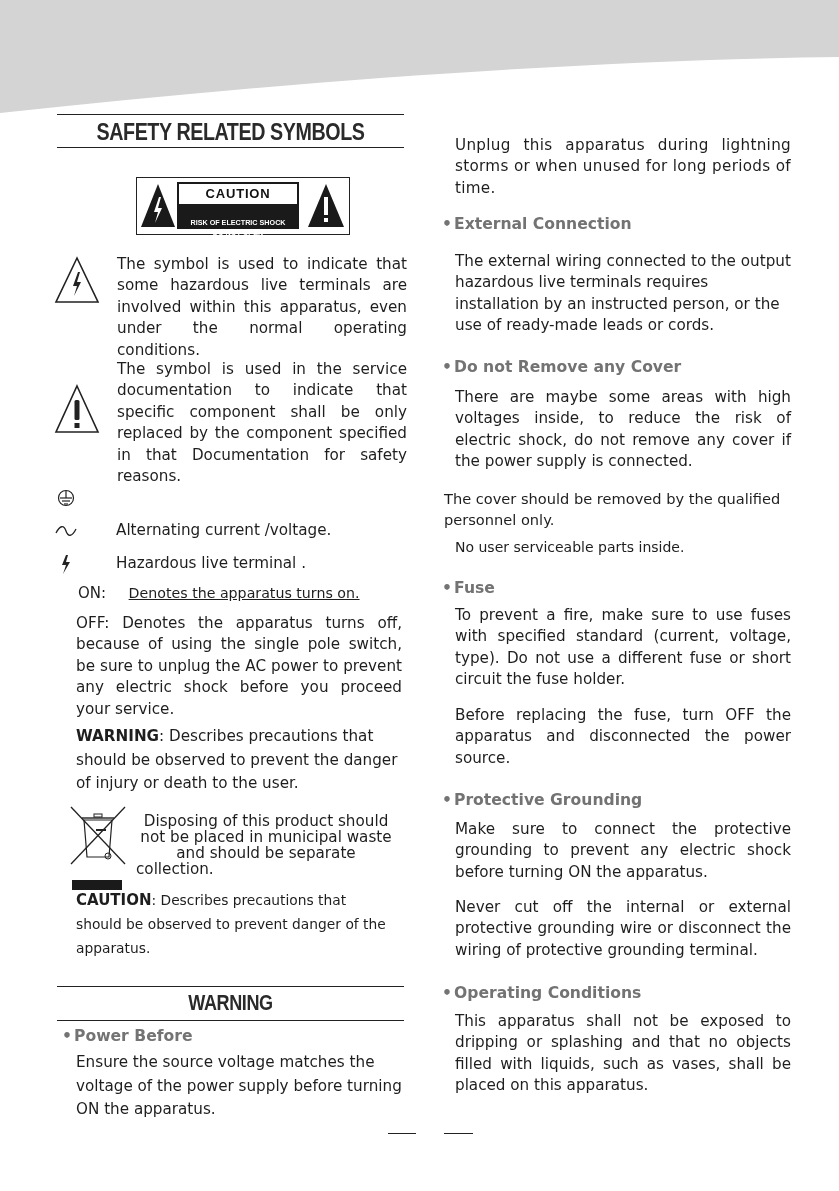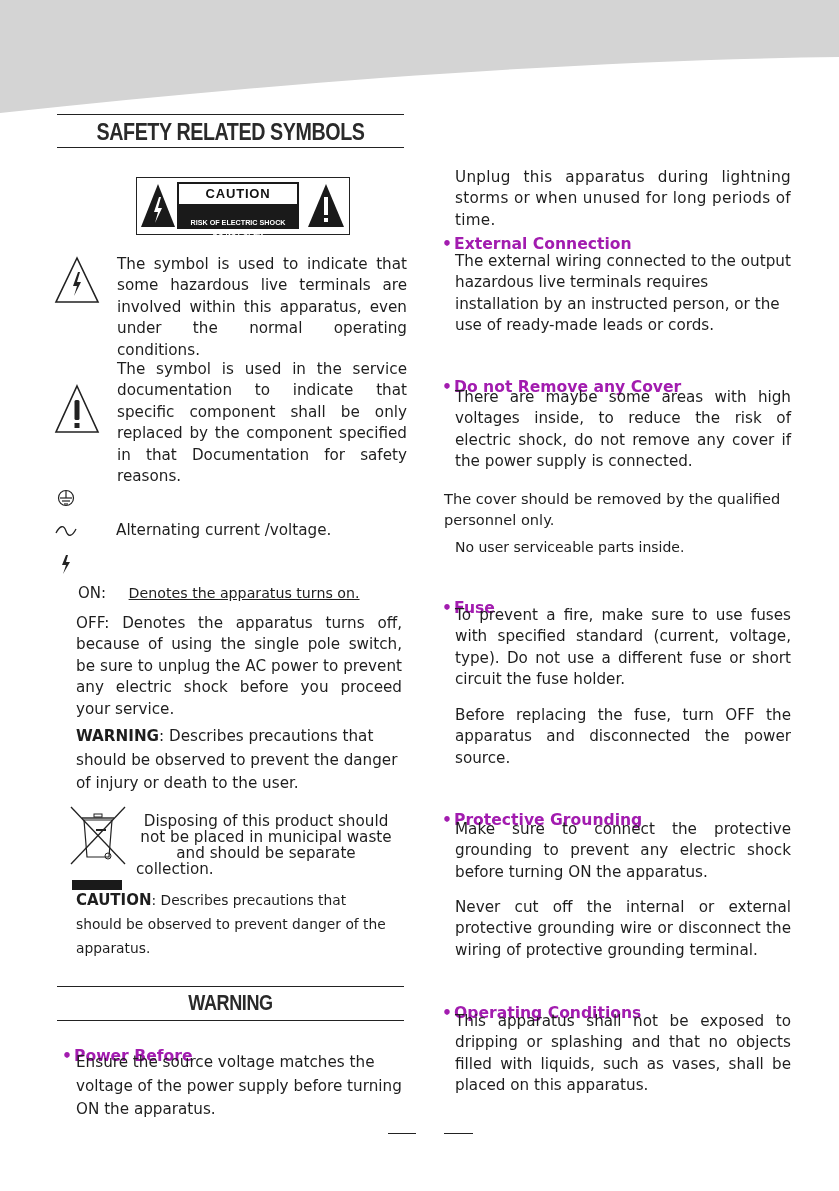--- a/index.html
+++ b/index.html
@@ -16,23 +16,22 @@
       font-family: "Liberation Sans", sans-serif; font-weight: bold;
       color: #2a2a2a; letter-spacing: -0.5px;
       transform: scaleX(0.82); transform-origin: center;
     }
     .para {
       position: absolute; font-size: 15.2px; line-height: 21.4px;
       text-align: justify; text-align-last: left; color: #1e1e1e;
     }
     .para.small { font-size: 13.8px; line-height: 24px; }
     .bullet-title {
-      position: absolute; font-size: 15.6px; font-weight: bold; color: #a21caf;
+      position: absolute; font-size: 15.6px; font-weight: bold; color: #737373;
       white-space: nowrap;
-      margin-top: 20px;
     }
     .bullet-title .dot { display: inline-block; width: 12px; font-weight: bold; }
     .caution-label {
       position: absolute; left: 136px; top: 177px; width: 212px; height: 56px;
       border: 1.5px solid #222; background: #fff;
     }
     .caution-inner {
       position: absolute; left: 40px; top: 4px; width: 122px; height: 47px; background: #1a1a1a;
     }
     .caution-word {
@@ -105,20 +104,21 @@
 <div class="sym-row" style="top:519px; width:360px;">
   <svg class="sym-icon" viewBox="0 0 24 20">
     <path d="M2 12 C6 4, 10 4, 12 10 S18 16, 22 8" fill="none" stroke="#222" stroke-width="1.3"></path>
   </svg>
   <span class="sym-text">Alternating current /voltage.</span>
 </div>
 <div class="sym-row" style="top:552px; width:360px;">
   <svg class="sym-icon" viewBox="0 0 24 20">
     <polygon points="12,1 8,11 12,11 9,20 16,8 12,8 14,1" fill="#222"></polygon>
   </svg>
+  <span class="sym-text">Hazardous live terminal .</span>
 </div>
 
 <div class="abs" style="left:78px; top:582px; font-size:14.2px; line-height:22px; white-space:nowrap;">
   <span style="font-size:15px;">ON:</span>
   <span style="margin-left:18px;text-decoration:underline;">Denotes the apparatus turns on.</span>
 </div>
 
 <div class="para" style="left:76px; top:613px; width:326px;">OFF:  Denotes the apparatus turns off, because of using the single pole switch, be sure to unplug the AC power to prevent any electric shock before you proceed your service.</div>
 
 <div class="para" style="left:76px; top:725px; width:326px; line-height:23.5px; text-align:left;">
@@ -143,21 +143,21 @@
 
 <div class="rule" style="left:57px; top:986px; width:347px;"></div>
 <div class="heading-condensed" style="left:57px; top:988px; width:347px; font-size:22px; line-height:30px;">WARNING</div>
 <div class="rule" style="left:57px; top:1020px; width:347px;"></div>
 
 <div class="bullet-title" style="left:62px; top:1027px;">
   <span class="dot">•</span><span>Power Before</span>
 </div>
 <div class="para" style="left:76px; top:1051px; width:326px; line-height:23.5px; text-align:left;">Ensure the source voltage matches the voltage of the power supply before turning ON the apparatus.</div>
 
-<div class="para" style="left:455px; top:135px; width:336px; letter-spacing:0.3px;margin-top:32px;">Unplug this apparatus during lightning storms or when unused for long periods of time.</div>
+<div class="para" style="left:455px; top:135px; width:336px; letter-spacing:0.3px;">Unplug this apparatus during lightning storms or when unused for long periods of time.</div>
 
 <div class="bullet-title" style="left:442px; top:215px;">
   <span class="dot">•</span><span>External Connection</span>
 </div>
 <div class="para" style="left:455px; top:251px; width:336px; text-align:left;">The external wiring connected to the output hazardous live terminals requires installation by an instructed person, or the use of ready-made leads or cords.</div>
 
 <div class="bullet-title" style="left:442px; top:358px;">
   <span class="dot">•</span><span>Do not Remove any Cover</span>
 </div>
 <div class="para" style="left:455px; top:387px; width:336px;">There are maybe some areas with high voltages inside, to reduce the risk of electric shock, do not remove any cover if the power supply is connected.</div>

